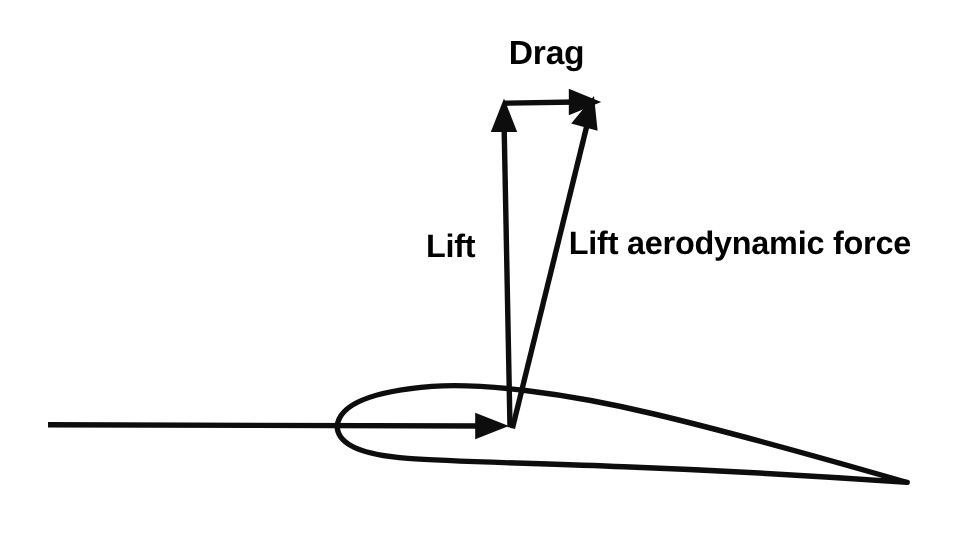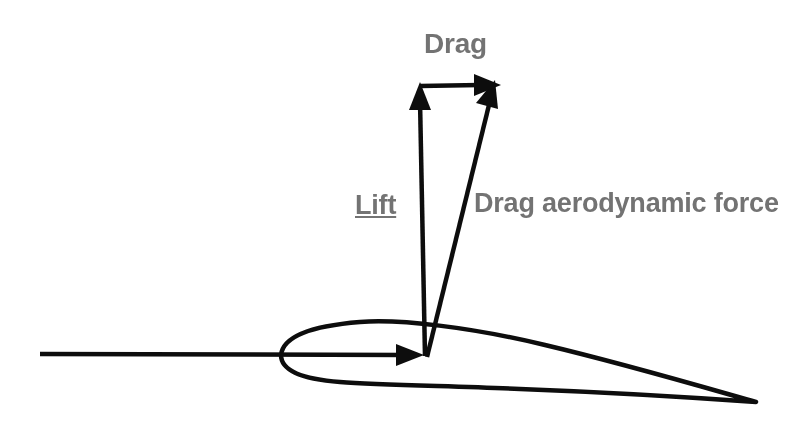--- a/index.html
+++ b/index.html
@@ -25,36 +25,35 @@
     top: 0;
     left: 0;
     width: 808px;
     height: 445px;
     display: block;
   }
   .diagram-label {
     position: absolute;
     font-family: "Liberation Sans", sans-serif;
     font-weight: bold;
-    color: #737373;
+    color: #000000;
     white-space: nowrap;
     letter-spacing: -0.2px;
     line-height: 1;
     user-select: none;
   }
   #label-drag {
     left: 424px;
     top: 30px;
     font-size: 28px;
   }
   #label-lift {
     left: 355px;
     top: 192px;
     font-size: 27px;
-    text-decoration: underline;
   }
   #label-total {
     left: 474px;
     top: 190px;
     font-size: 27px;
   }
   #label-flow {
     left: 74px;
     top: 313px;
     font-size: 27px;
@@ -96,16 +95,16 @@
       <line x1="420" y1="86" x2="480" y2="85" stroke="#0d0d0d" stroke-width="4.5" stroke-linecap="butt"></line>
       <polygon points="501,85 474,74 474,96" fill="#0d0d0d"></polygon>
     </g>
 
   </svg>
 
   <div class="diagram-label" id="label-drag">Drag</div>
 
   <div class="diagram-label" id="label-lift">Lift</div>
 
-  <div class="diagram-label" id="label-total">Drag aerodynamic force</div>
+  <div class="diagram-label" id="label-total">Lift aerodynamic force</div>
 
 
 </div>
 
 </body></html>

